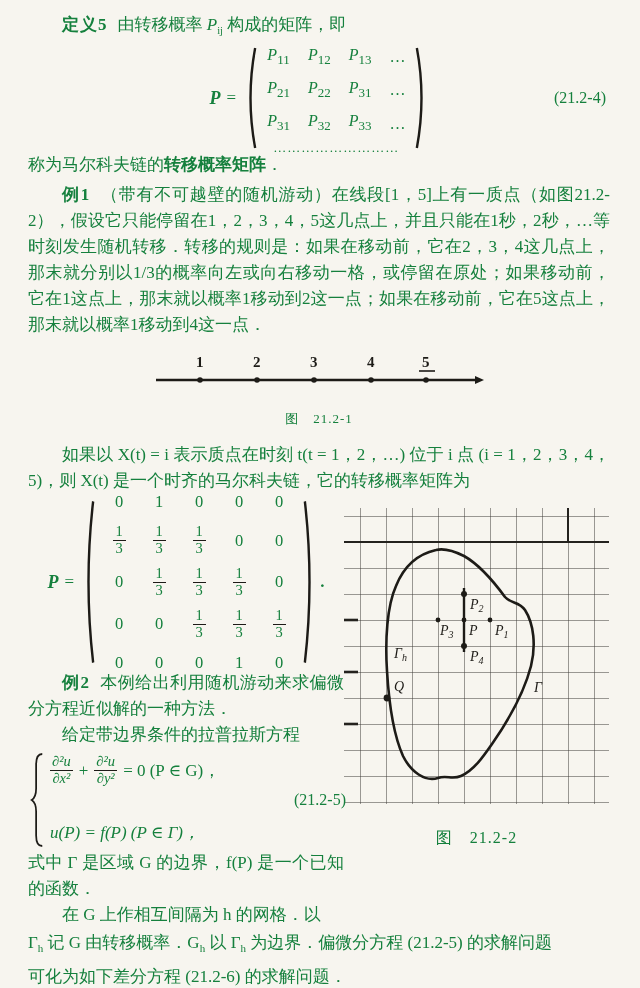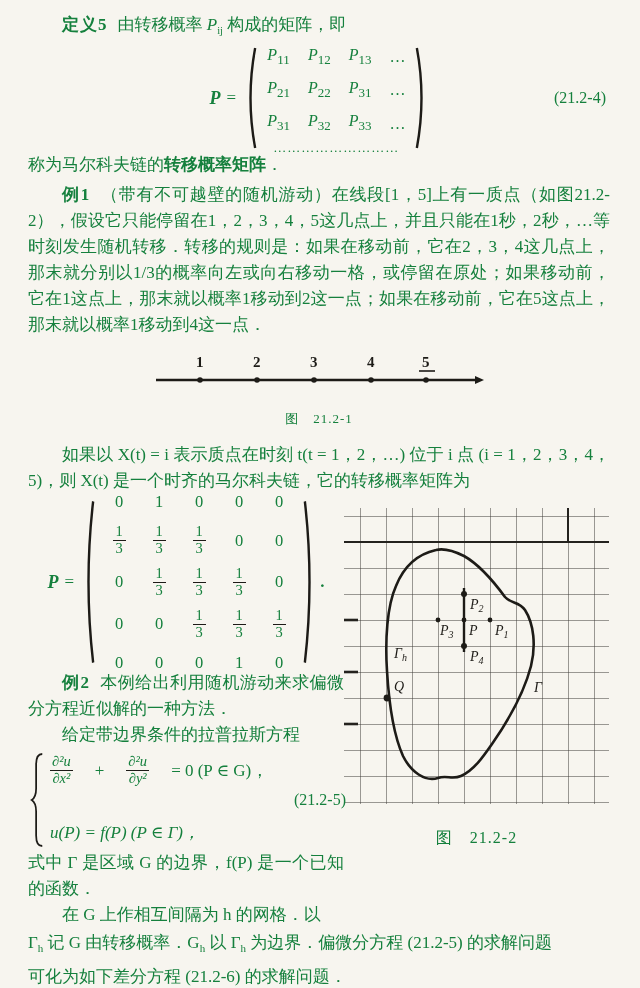--- a/index.html
+++ b/index.html
@@ -51,21 +51,21 @@
   
   .cols{display:flex;margin-top:4px;}
   .colL{width:316px;}
   .colR{width:266px;margin-top:10px;}
   .colR svg{display:block;}
   .cap2{width:265px;text-align:center;font-size:16px;margin-top:11px;letter-spacing:1px;}
 
   
   .eq5{position:relative;display:flex;align-items:stretch;margin:4px 0 2px 2px;height:96px;}
   .eq5lines{display:flex;flex-direction:column;justify-content:space-between;padding:2px 0;}
-  .eq5l1{display:flex;align-items:center;gap:22px;}
+  .eq5l1{display:flex;align-items:center;gap:6px;}
   .vfrac{display:inline-flex;flex-direction:column;align-items:center;line-height:1.1;font-size:14.5px;font-style:italic;}
   .vfrac .num{border-bottom:1.4px solid #1d1b17;padding:0 2px;}
   .eq5 .eqnum{right:-2px;}
   .eq5l2{font-style:italic;}
 
   .fullw{margin-top:2px;}
   .svglabel{font:italic 14px "Liberation Serif","DejaVu Serif",serif;fill:#1d1b17;}
   .svgsub{font-size:10px;}
 </style>
 </head>

